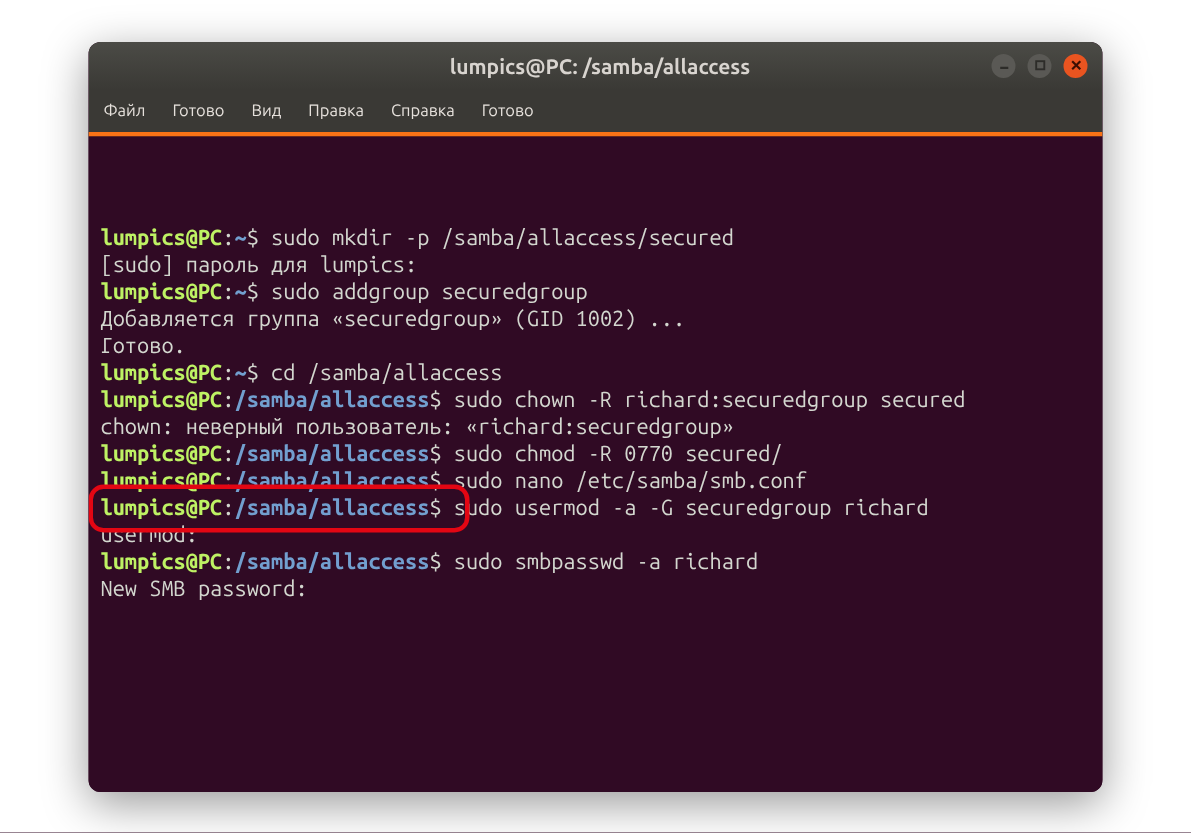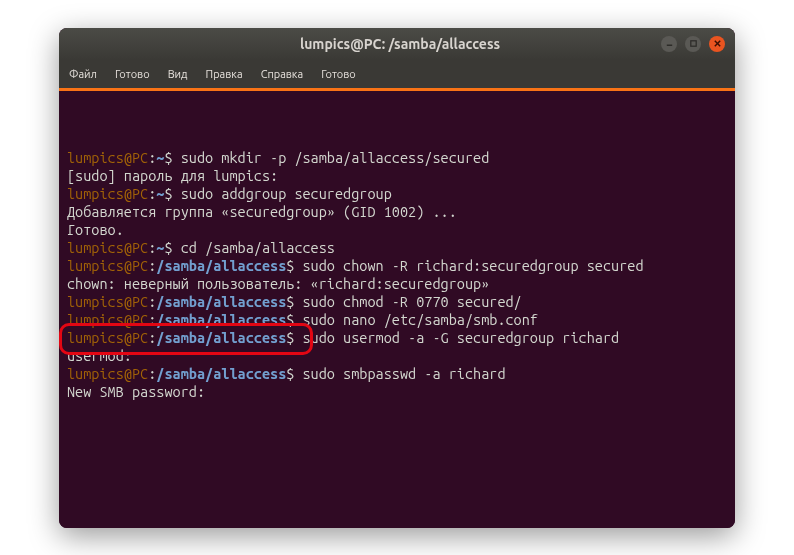--- a/index.html
+++ b/index.html
@@ -73,21 +73,21 @@
     flex: 1;
     background: #300a24;
     padding: 4px 8px 8px 8px;
     font-size: 14.5px;
     line-height: 18px;
     color: #d3d7cf;
     white-space: pre;
     overflow: hidden;
     position: relative;
   }
-  .g { color: #a16207; font-weight: normal; }  
+  .g { color: #bef264; font-weight: bold; }  
   .b { color: #729fcf; font-weight: bold; }  
   .w { color: #d3d7cf; }                     
   .highlight-box {
     position: absolute;
     border: 3px solid #e30613;
     border-radius: 10px;
     pointer-events: none;
   }
 </style>
 </head>

